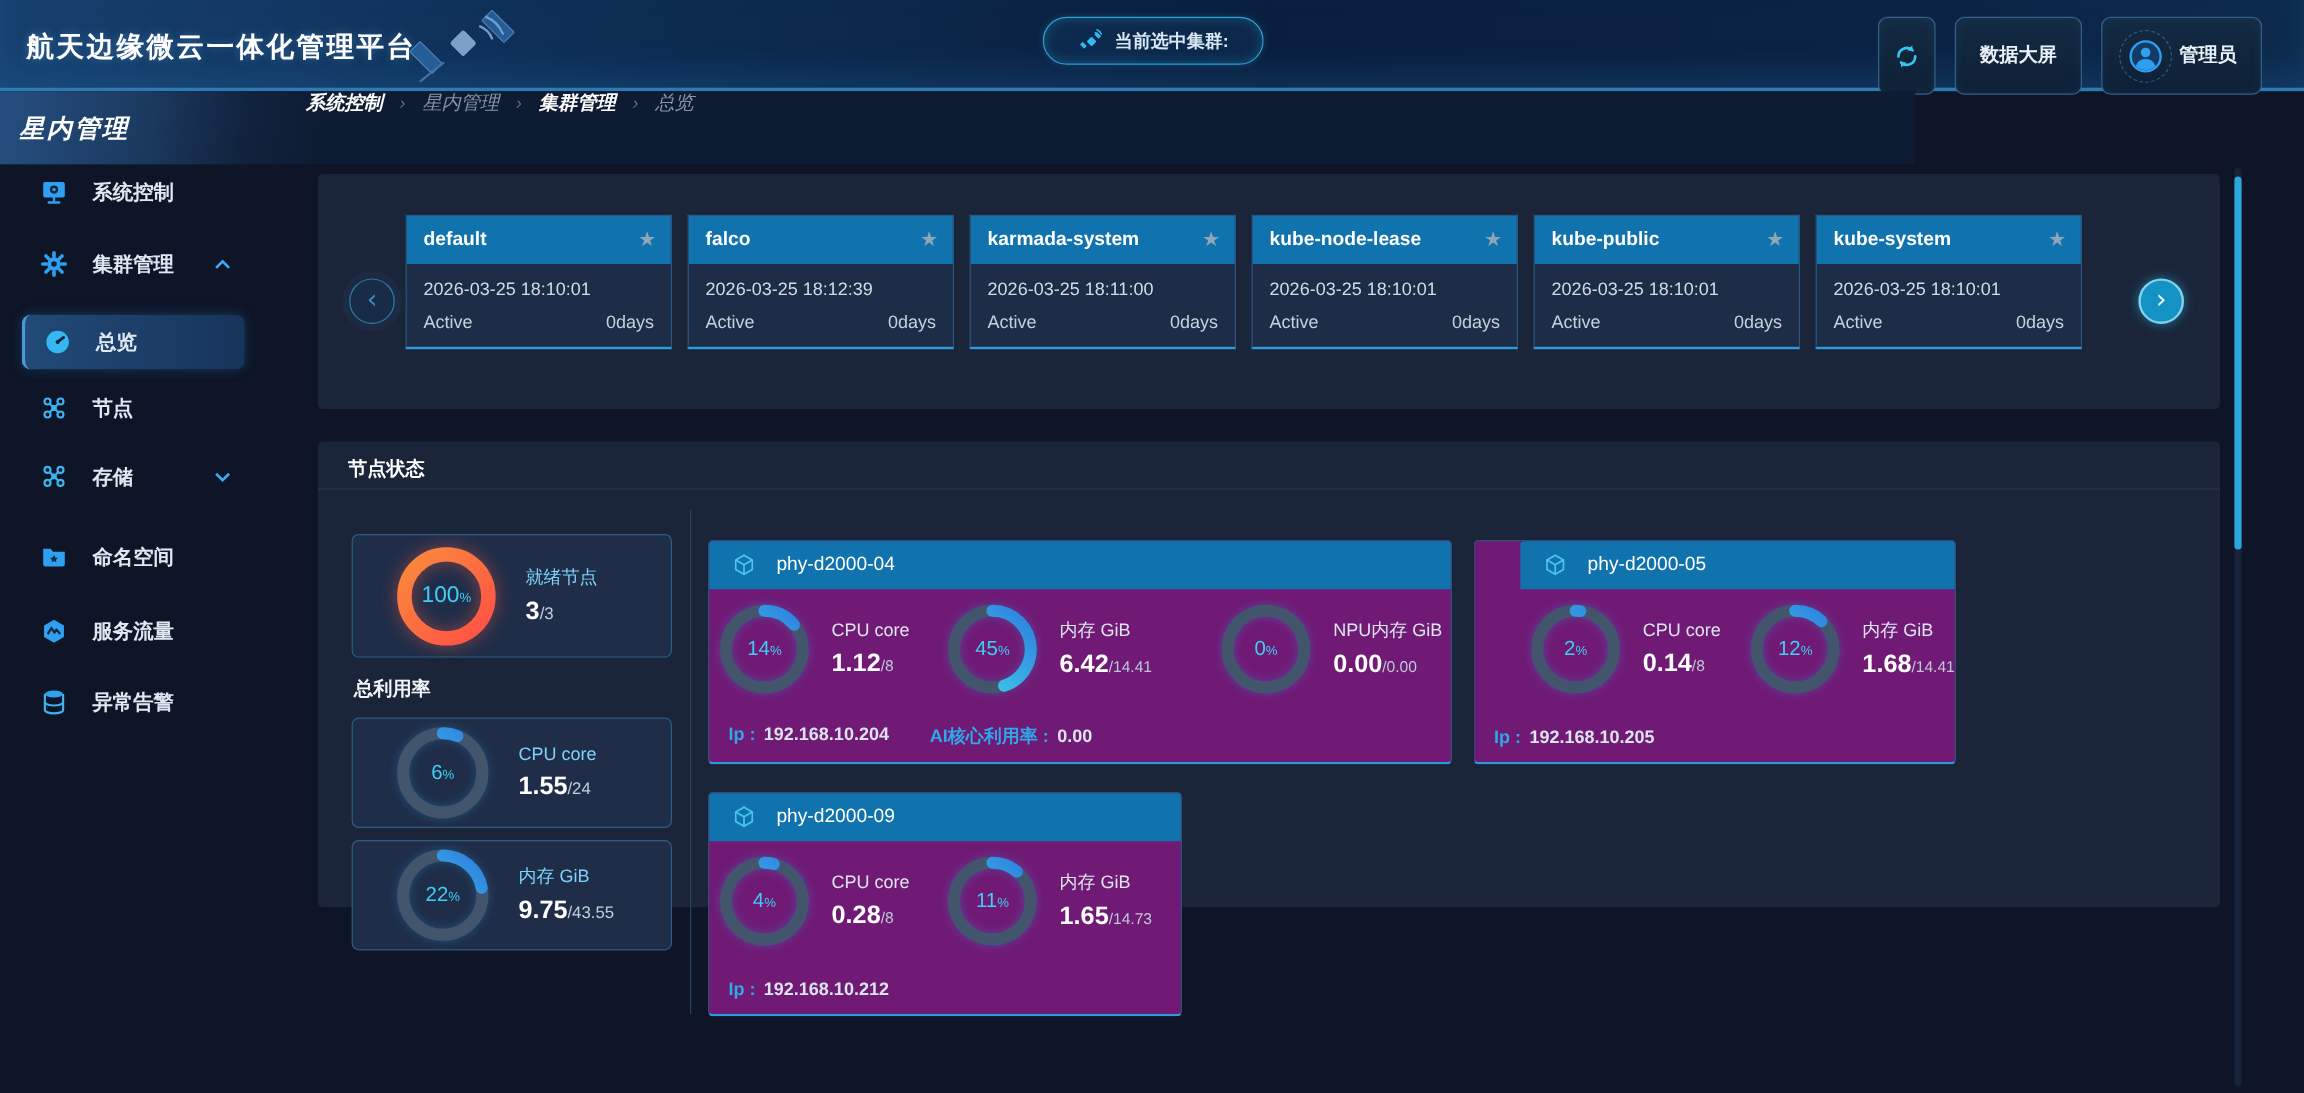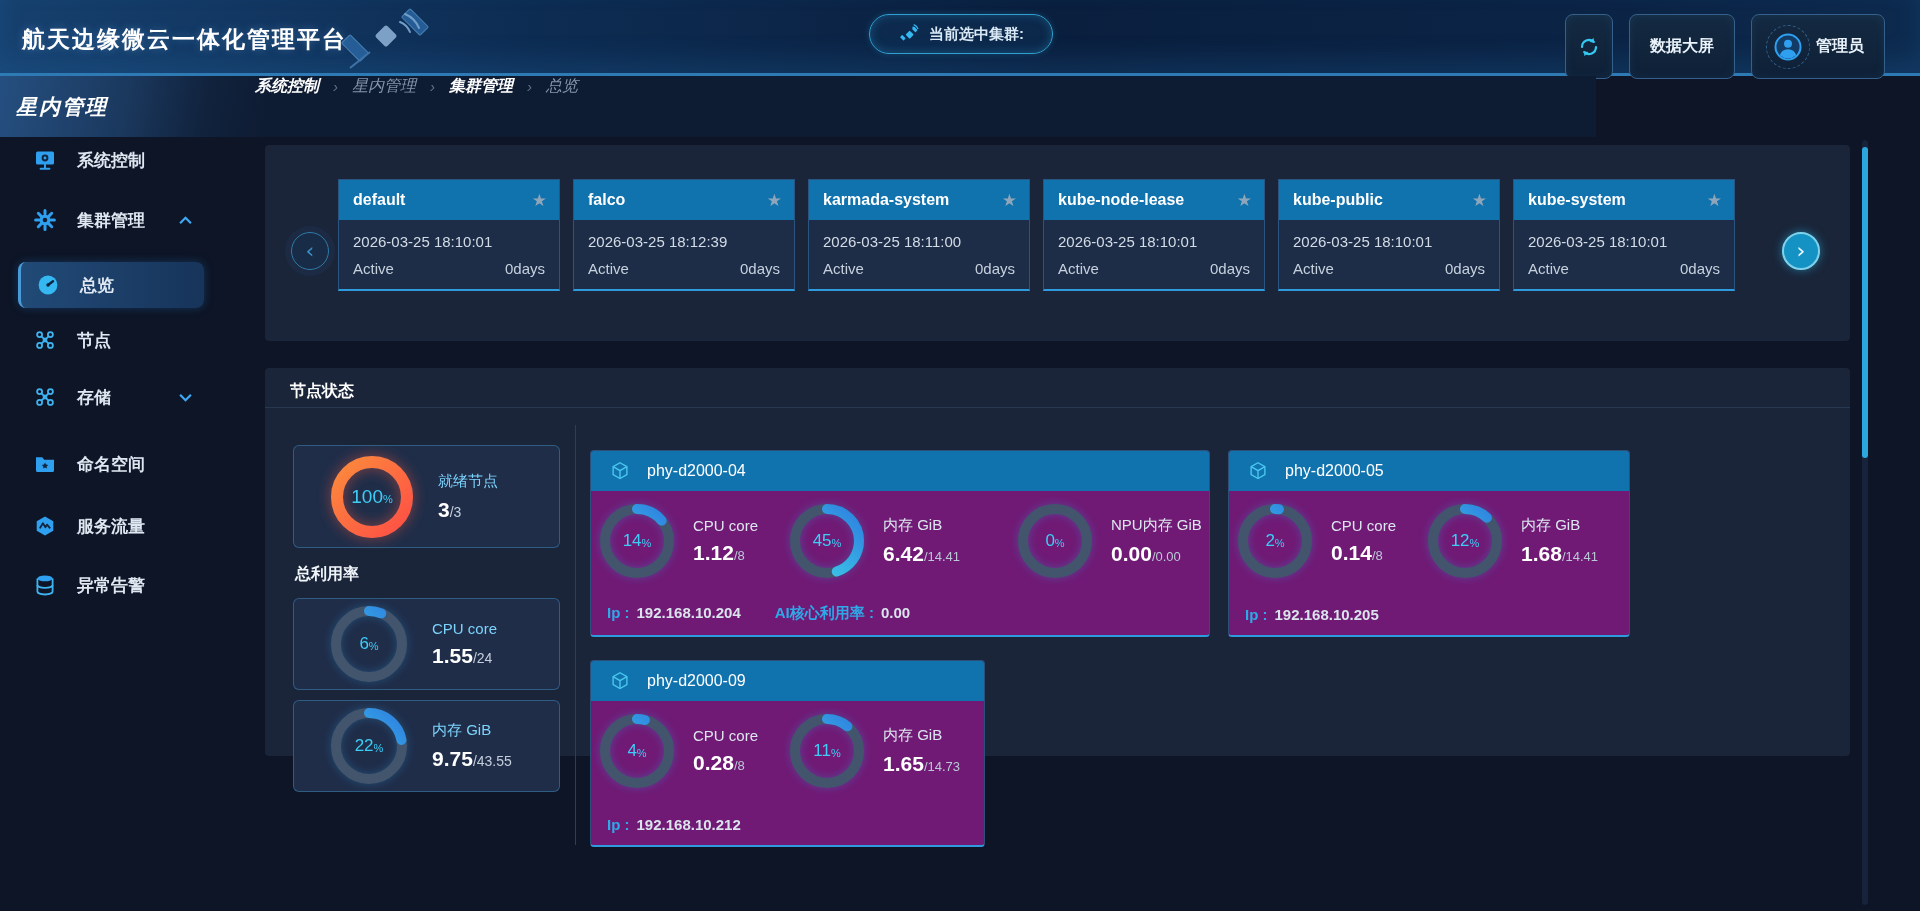--- a/index.html
+++ b/index.html
@@ -112,21 +112,21 @@
   .ready-card { left:28px; top:77px; width:267px; height:103px; }
   .totals-label { position:absolute; left:30px; top:196px; font-size:16px; font-weight:bold; color:#f0f5fa; }
   .cpu-card { left:28px; top:230px; width:267px; height:92px; }
   .mem-card { left:28px; top:332px; width:267px; height:92px; }
   .v-rule { position:absolute; left:310px; top:57px; height:420px; width:1px; background:#27405e; }
   .node-card {
     position:absolute; background:#701a75;
     border:1px solid #2d5078; border-bottom:2px solid #2f9bdf; border-radius:4px;
   }
   .node-04 { left:325px; top:82px; width:620px; height:187px; }
-  .node-05 { left:963px; top:82px; width:402px; height:187px; }
+  .node-05 { left:963px; top:82px; width:402px; height:187px;padding-left:38px; }
   .node-09 { left:325px; top:292px; width:395px; height:187px; }
   .node-hd {
     height:40px; background:#1173ae; border-radius:3px 3px 0 0;
     display:flex; align-items:center; gap:16px; padding:0 18px;
     font-size:16px; color:#ffffff;
   }
   .gauges { display:flex; padding:12px 0 0 8px; }
   .gauge-group { display:flex; align-items:center; gap:18px; }
   .gauge-group.w1 { width:190px; }
   .gauge-group.w2 { width:228px; }

